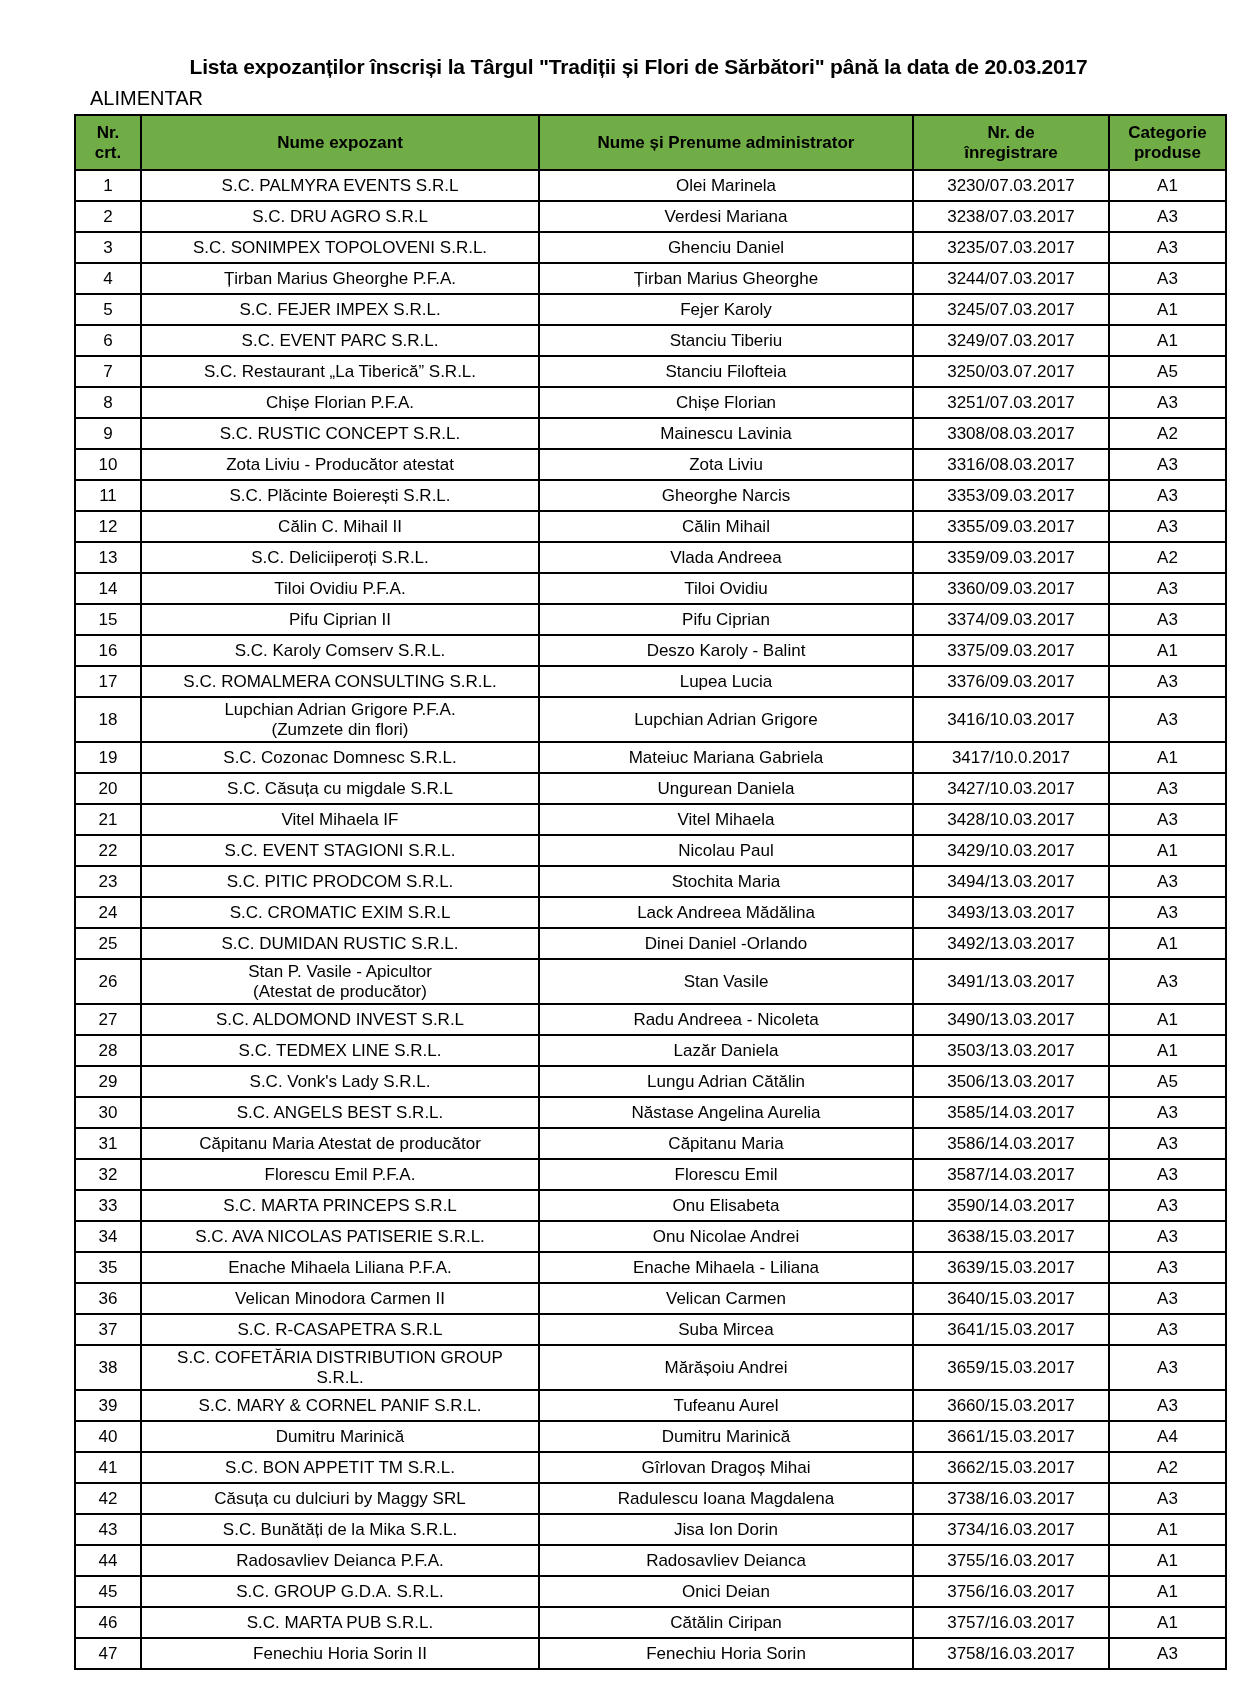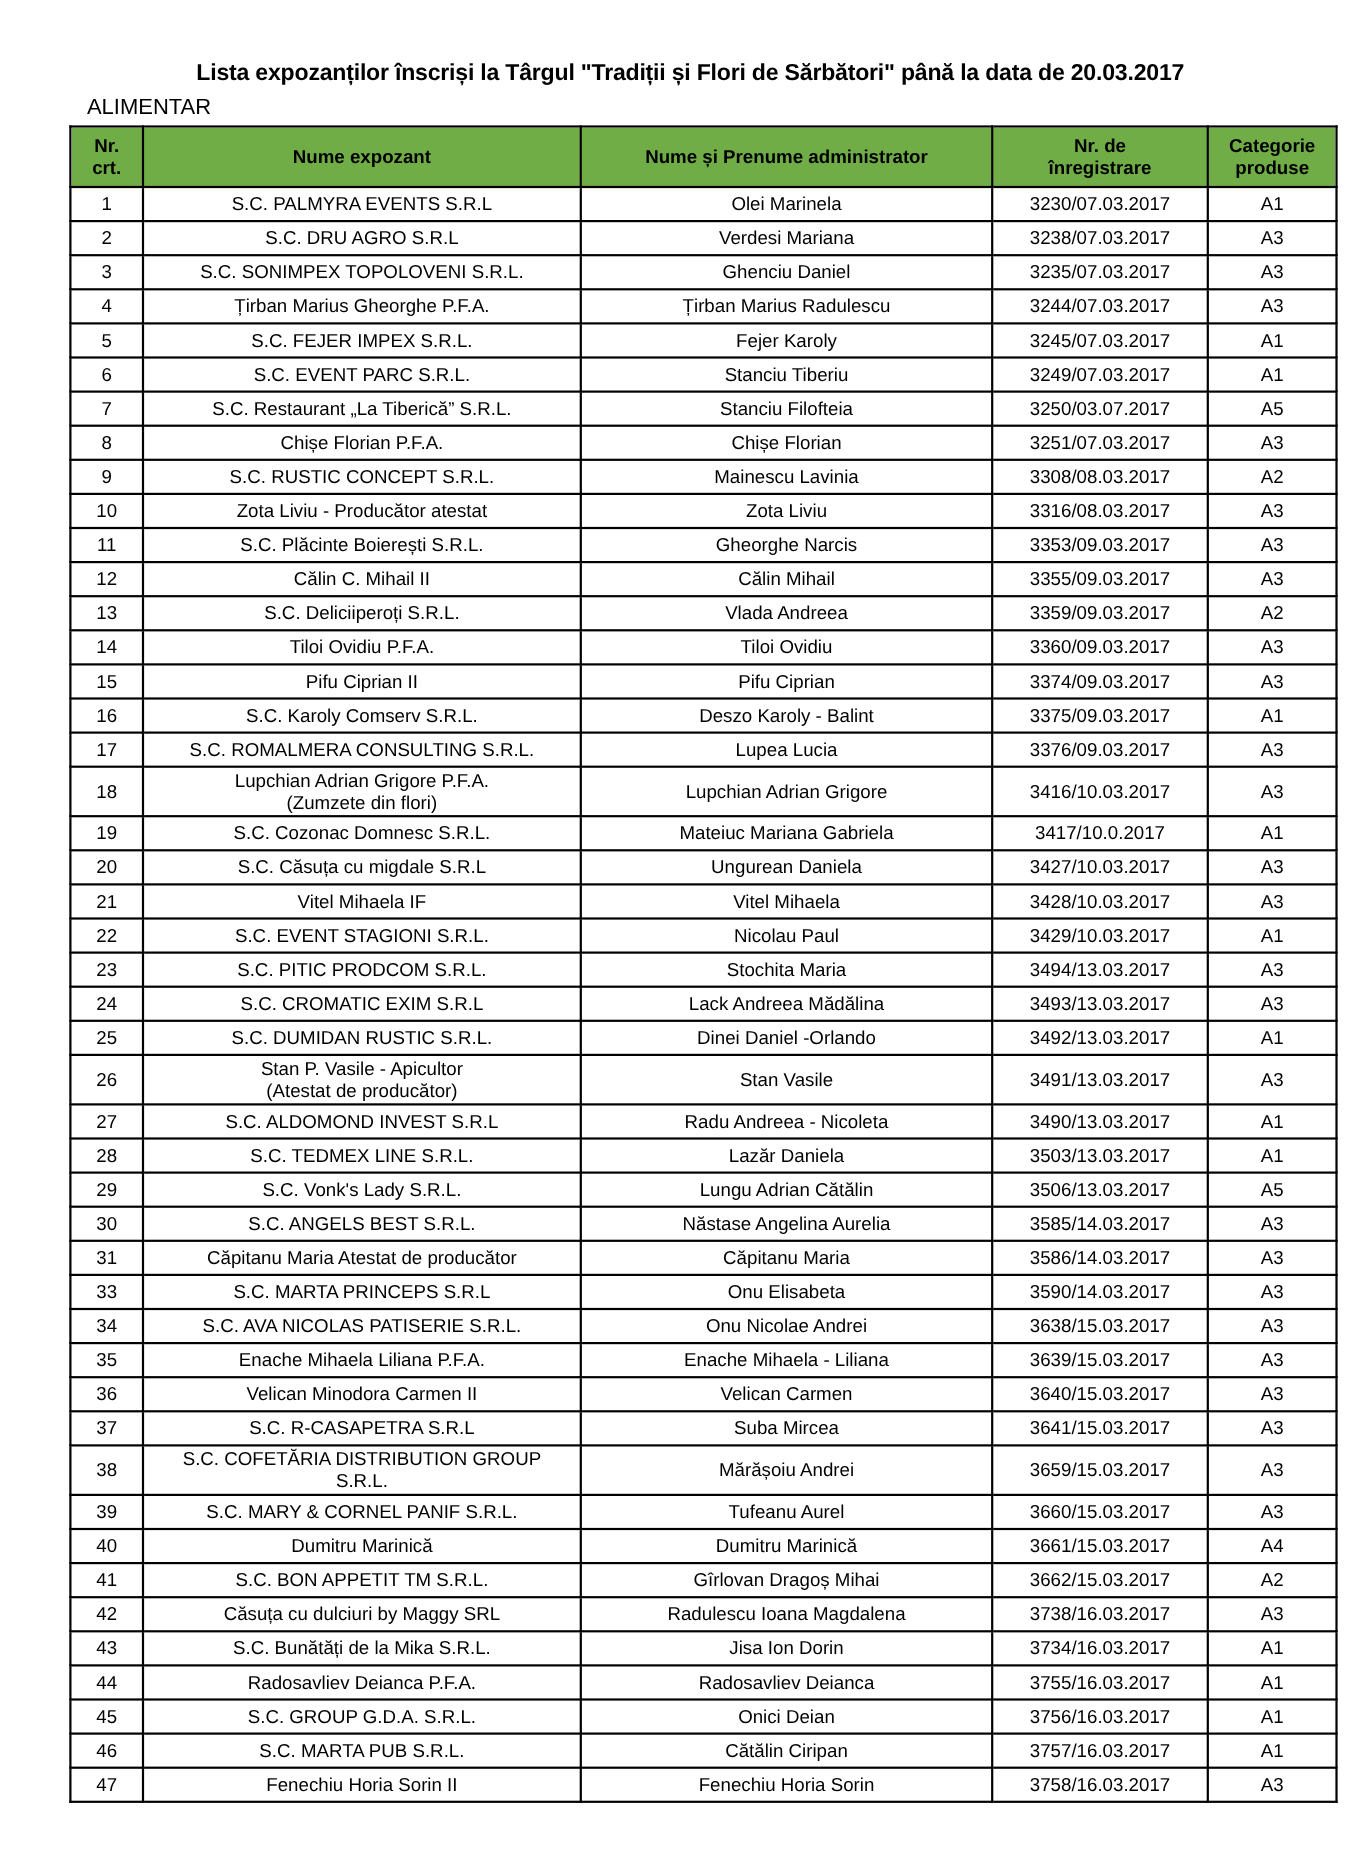--- a/index.html
+++ b/index.html
@@ -11,21 +11,21 @@
     position: relative;
     width: 1240px;
     height: 1699px;
     background: #ffffff;
     color: #000000;
     font-family: "Liberation Sans", sans-serif;
     overflow: hidden;
   }
   .content {
     position: absolute;
-    left: 63px;
+    left: 74px;
     top: 55px;
     width: 1129px;
   }
   .doc-title {
     text-align: center;
     font-size: 21px;
     font-weight: bold;
     letter-spacing: -0.2px;
     margin: 0 0 8px 0;
     white-space: nowrap;
@@ -106,21 +106,21 @@
           <tr>
             <td class="col-nr">3</td>
             <td class="col-expozant">S.C. SONIMPEX TOPOLOVENI S.R.L.</td>
             <td class="col-administrator">Ghenciu Daniel</td>
             <td class="col-inregistrare">3235/07.03.2017</td>
             <td class="col-categorie">A3</td>
           </tr>
           <tr>
             <td class="col-nr">4</td>
             <td class="col-expozant">Țirban Marius Gheorghe P.F.A.</td>
-            <td class="col-administrator">Țirban Marius Radulescu</td>
+            <td class="col-administrator">Țirban Marius Gheorghe</td>
             <td class="col-inregistrare">3244/07.03.2017</td>
             <td class="col-categorie">A3</td>
           </tr>
           <tr>
             <td class="col-nr">5</td>
             <td class="col-expozant">S.C. FEJER IMPEX S.R.L.</td>
             <td class="col-administrator">Fejer Karoly</td>
             <td class="col-inregistrare">3245/07.03.2017</td>
             <td class="col-categorie">A1</td>
           </tr>
@@ -299,20 +299,27 @@
             <td class="col-expozant">S.C. ANGELS BEST S.R.L.</td>
             <td class="col-administrator">Năstase Angelina Aurelia</td>
             <td class="col-inregistrare">3585/14.03.2017</td>
             <td class="col-categorie">A3</td>
           </tr>
           <tr>
             <td class="col-nr">31</td>
             <td class="col-expozant">Căpitanu Maria Atestat de producător</td>
             <td class="col-administrator">Căpitanu Maria</td>
             <td class="col-inregistrare">3586/14.03.2017</td>
+            <td class="col-categorie">A3</td>
+          </tr>
+          <tr>
+            <td class="col-nr">32</td>
+            <td class="col-expozant">Florescu Emil P.F.A.</td>
+            <td class="col-administrator">Florescu Emil</td>
+            <td class="col-inregistrare">3587/14.03.2017</td>
             <td class="col-categorie">A3</td>
           </tr>
           <tr>
             <td class="col-nr">33</td>
             <td class="col-expozant">S.C. MARTA PRINCEPS S.R.L</td>
             <td class="col-administrator">Onu Elisabeta</td>
             <td class="col-inregistrare">3590/14.03.2017</td>
             <td class="col-categorie">A3</td>
           </tr>
           <tr>

